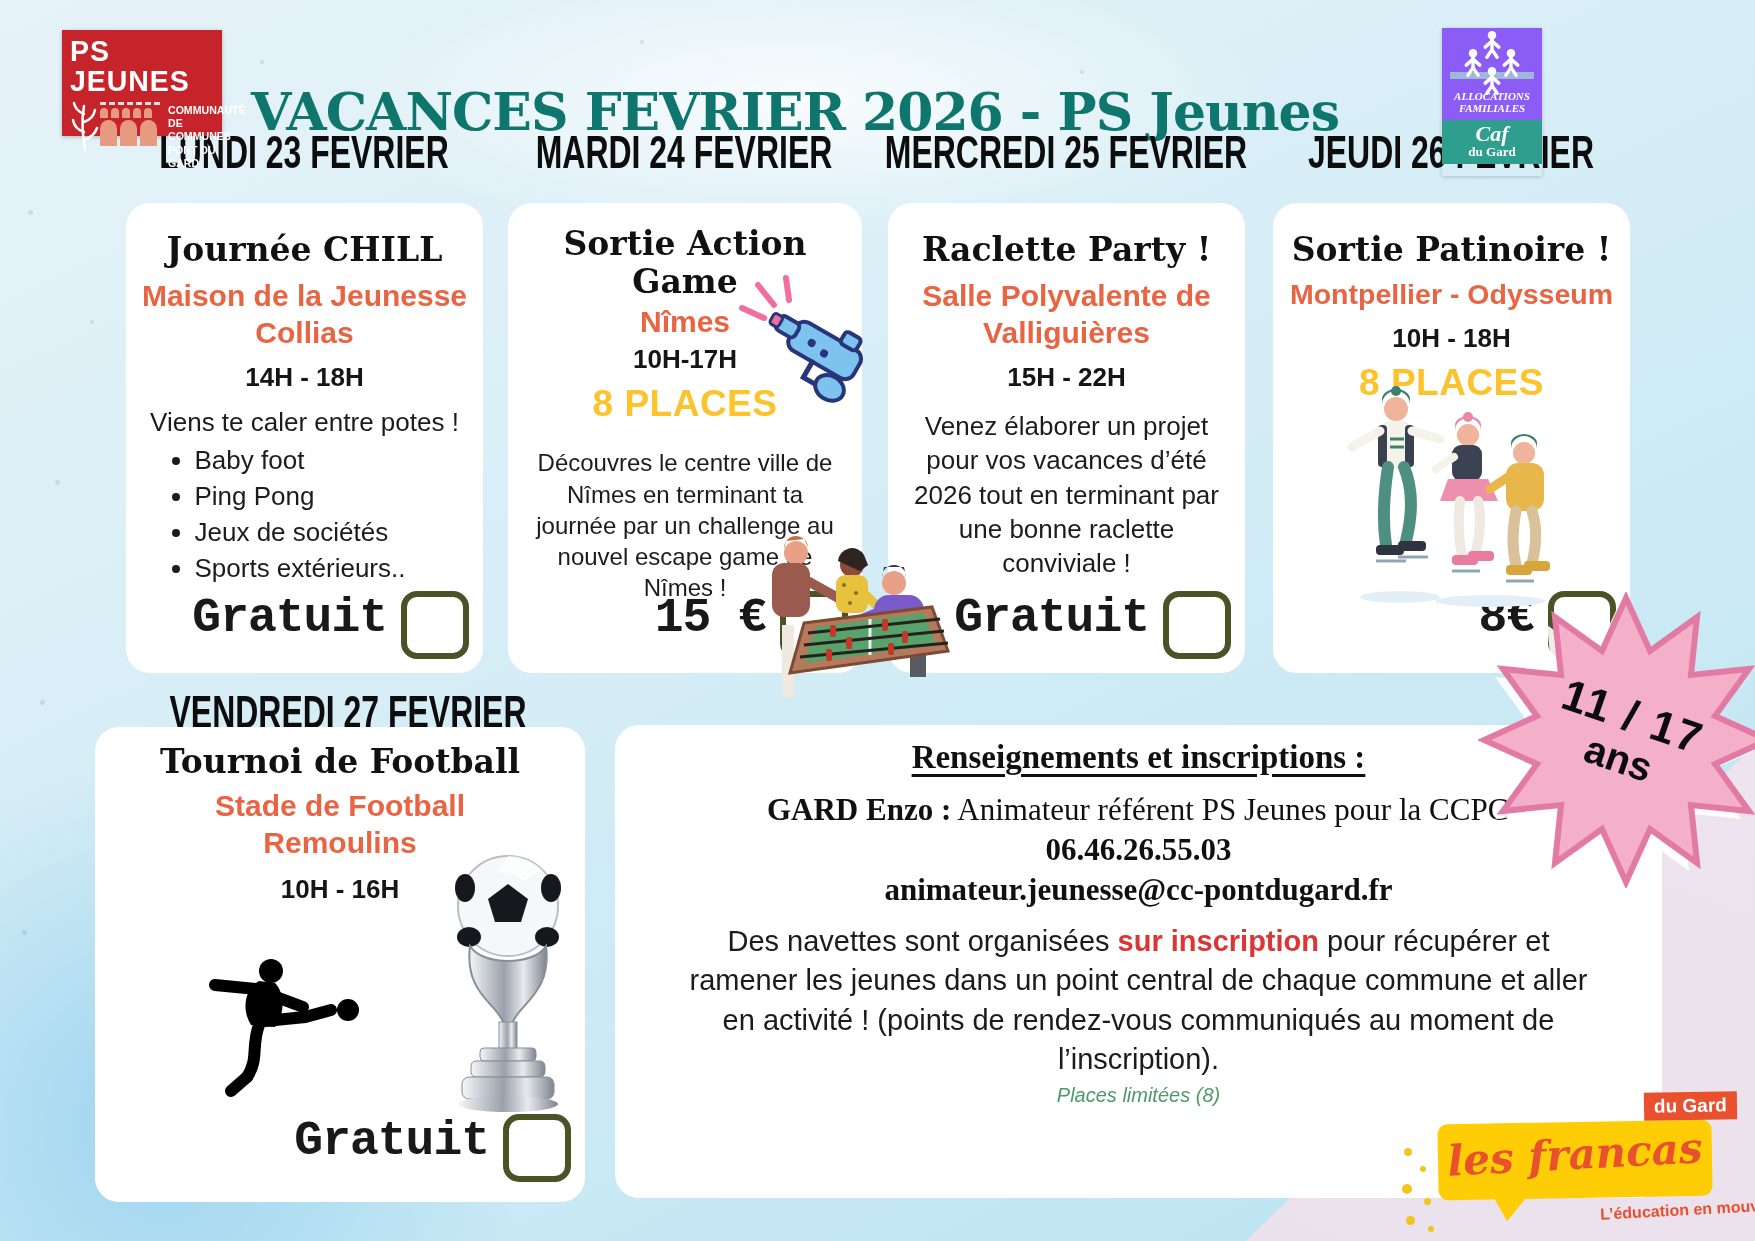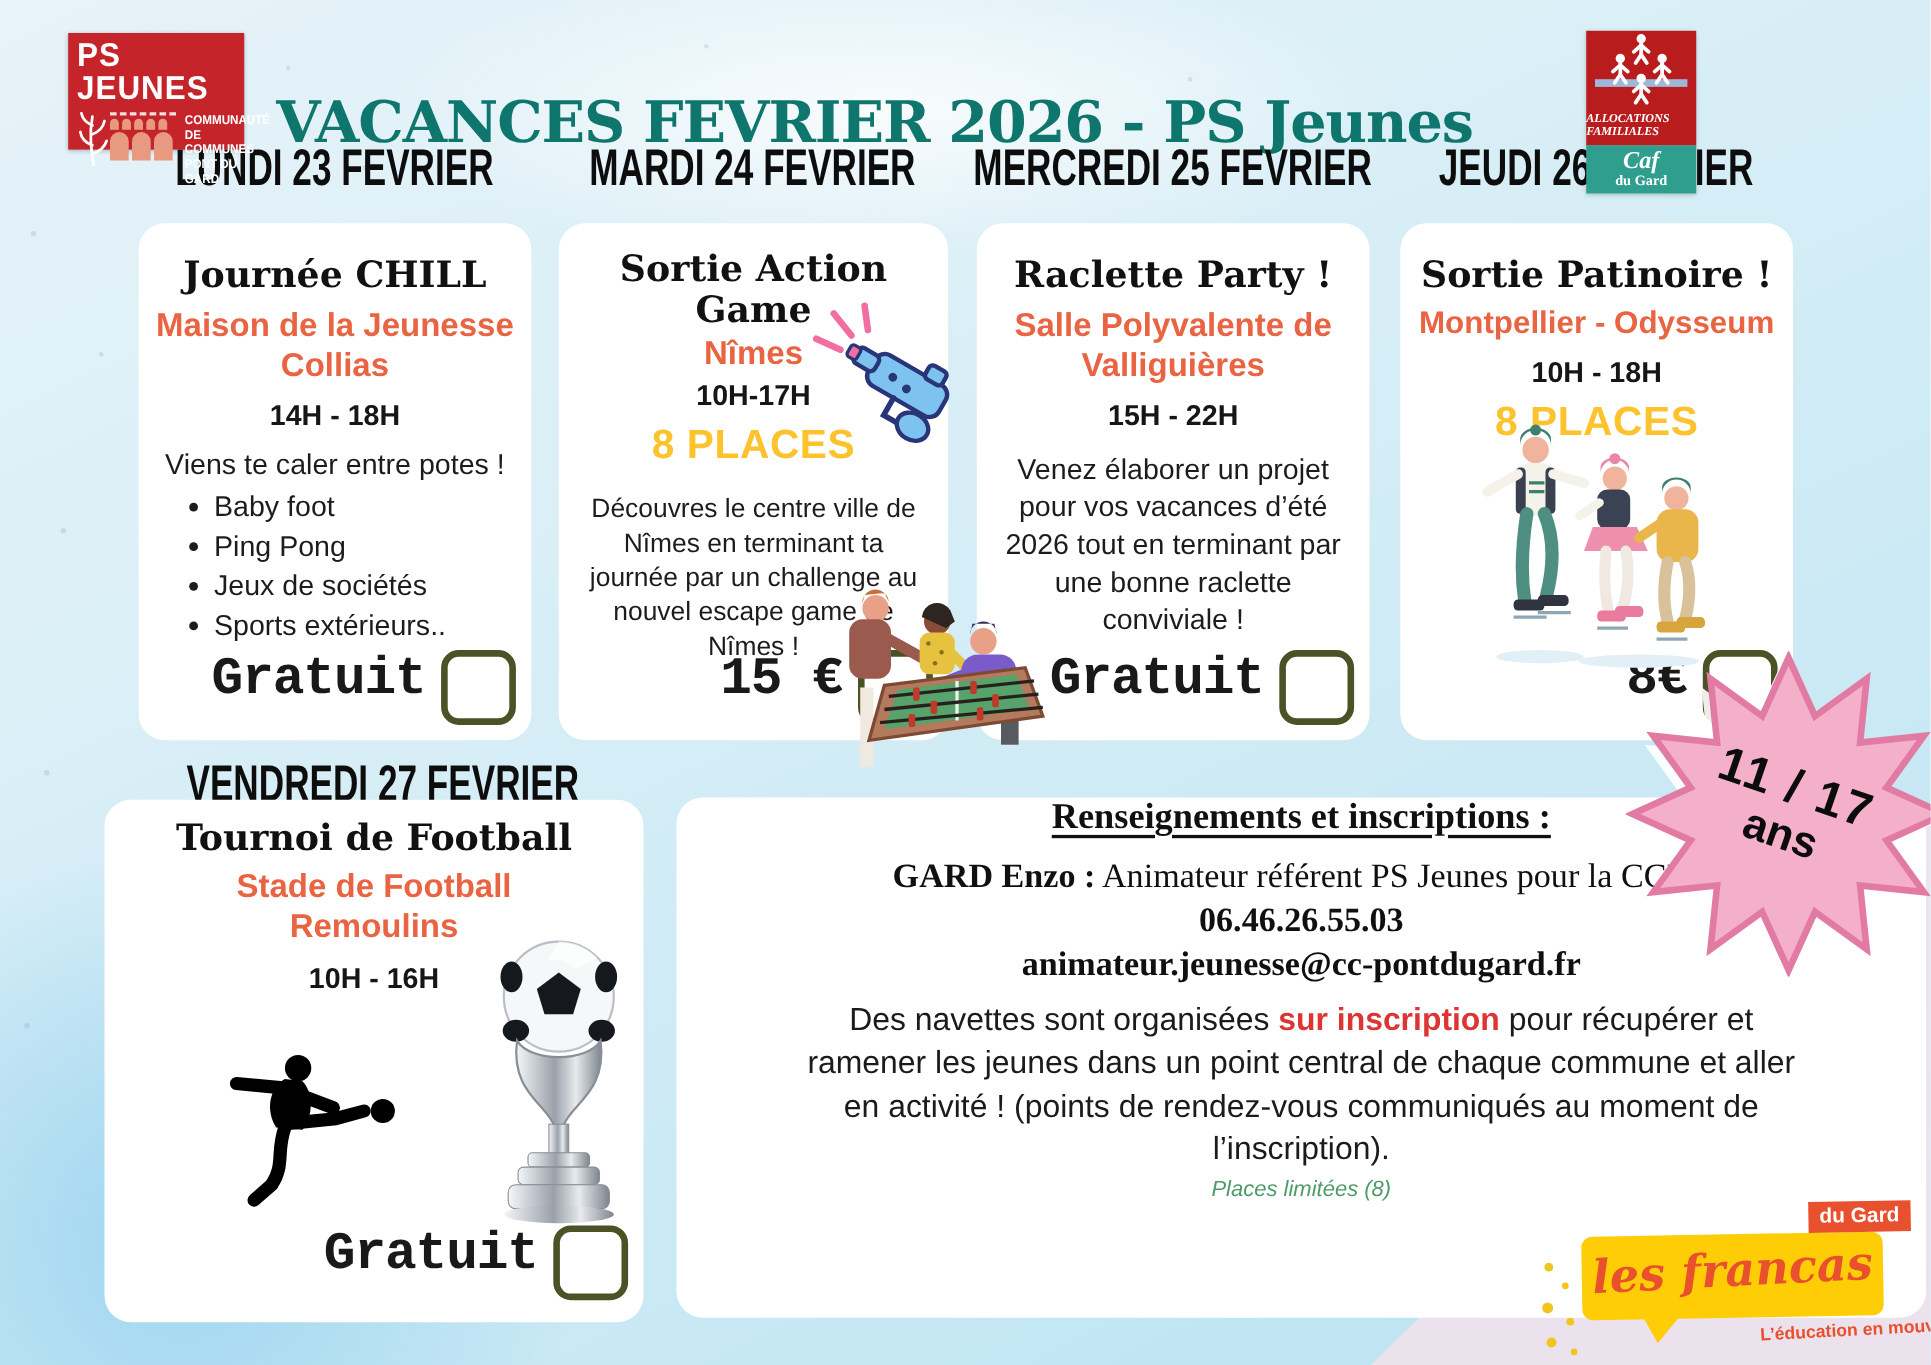--- a/index.html
+++ b/index.html
@@ -24,21 +24,21 @@
   .ps-branch{width:30px;height:52px;flex:none;}
   .ps-bridge{flex:none;width:62px;margin-top:2px;}
   .ps-dash{border-top:3px dashed rgba(255,255,255,.85);width:60px;margin-bottom:3px;}
   .arch-row{display:flex;gap:3px;}
   .arch-s{width:8px;height:10px;background:#e89a80;border-radius:5px 5px 0 0;}
   .arch-b{width:17px;height:26px;background:#e89a80;border-radius:9px 9px 0 0;margin-top:2px;}
   .ps-org{color:#fff;font-weight:700;font-size:11.5px;line-height:1.15;margin-left:6px;margin-top:4px;transform:scaleX(.92);transform-origin:left;}
   .main-title{position:absolute;left:795px;top:48px;transform:translateX(-50%);white-space:nowrap;
     font-family:"DejaVu Serif",serif;font-weight:700;font-size:52px;letter-spacing:-1px;color:#0f766e;z-index:2;margin-top:33px;}
   .caf-logo{position:absolute;left:1442px;top:28px;width:100px;height:148px;z-index:3;box-shadow:0 1px 4px rgba(0,0,0,.2);}
-  .caf-top{height:104px;background:#b91c1c;position:relative;}
+  .caf-top{height:92px;background:#8b5cf6;text-align:center;position:relative;}
   .caf-top .caf-words{position:absolute;bottom:5px;width:100%;color:#fff;font-family:"Liberation Serif",serif;
     font-style:italic;font-weight:700;font-size:11px;line-height:1.15;}
   .caf-bottom{height:44px;background:#2f9e8f;color:#fff;text-align:center;font-family:"Liberation Serif",serif;}
   .caf-bottom .caf-name{font-size:22px;font-weight:700;font-style:italic;line-height:1;padding-top:3px;}
   .caf-bottom .caf-region{font-size:13px;font-weight:700;line-height:1;}
 
   
   .day-header{position:absolute;top:128px;font-weight:700;font-size:47px;line-height:1;color:#0d0d0d;
     white-space:nowrap;transform:translateX(-50%) scaleX(.68);z-index:2;}
 
@@ -60,21 +60,21 @@
   #card-mardi .card-title{width:250px;margin:0 auto;}
   #card-mardi .card-text{font-size:24px;line-height:1.3;padding:0 24px;margin-top:22px;}
   #card-mardi .card-time{margin-top:4px;}
   #card-mardi .card-loc{margin-top:2px;}
   #card-mercredi{left:888px;top:203px;width:357px;height:470px;padding-top:28px;}
   #card-mercredi .card-text{padding:0 18px;margin-top:16px;}
   #card-jeudi{left:1273px;top:203px;width:357px;height:470px;padding-top:28px;}
   #card-jeudi .card-loc{font-size:28.5px;white-space:nowrap;}
   #card-vendredi{left:95px;top:727px;width:490px;height:475px;padding-top:16px;}
   #card-vendredi .card-loc{width:320px;margin:6px auto 12px;}
-  #card-info{left:615px;top:725px;width:1136px;height:473px;}
+  #card-info{left:615px;top:725px;width:1047px;height:473px;padding-top:14px;}
 
   .info-heading{font-family:"Liberation Serif",serif;font-weight:700;font-size:33px;color:#101010;
     text-decoration:underline;text-decoration-thickness:3px;text-underline-offset:6px;}
   .info-contact{font-family:"Liberation Serif",serif;font-size:31px;color:#101010;margin-top:16px;}
   .info-contact b{font-weight:700;}
   .info-phone,.info-email{font-family:"Liberation Serif",serif;font-weight:700;font-size:31px;color:#101010;margin-top:4px;}
   .info-para{font-size:29px;line-height:1.36;width:930px;margin:14px auto 0;color:#1b1b1b;}
   .info-para .hl{color:#dd3434;font-weight:700;}
   .info-note{font-weight:400;font-style:italic;font-size:20px;color:#4d9a68;margin-top:4px;}
 

